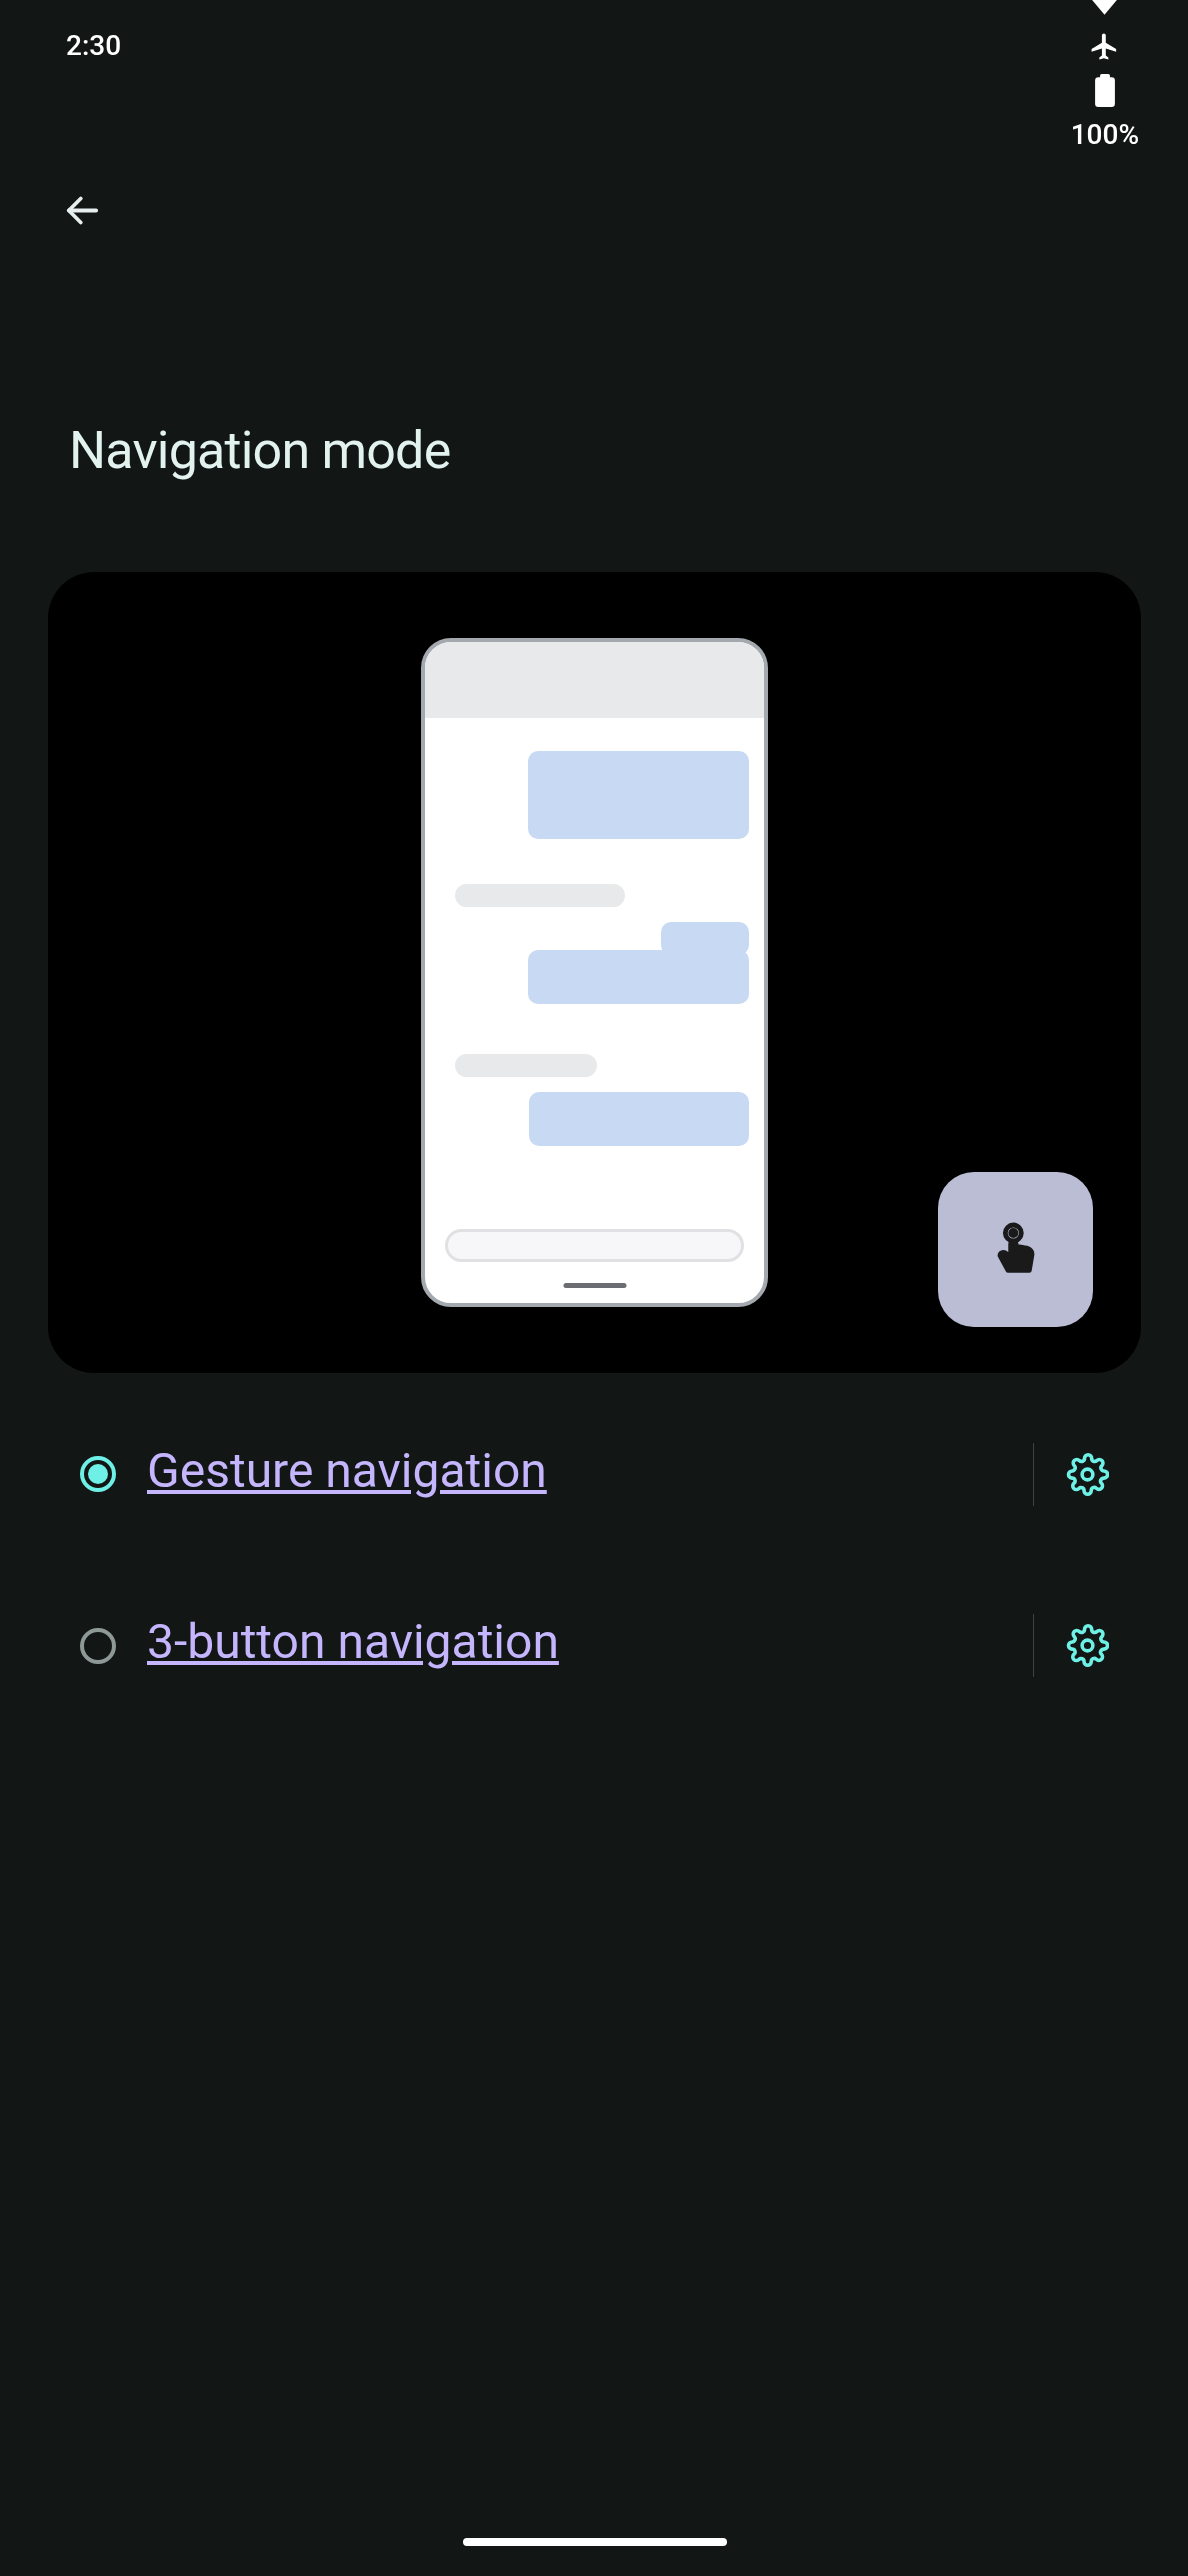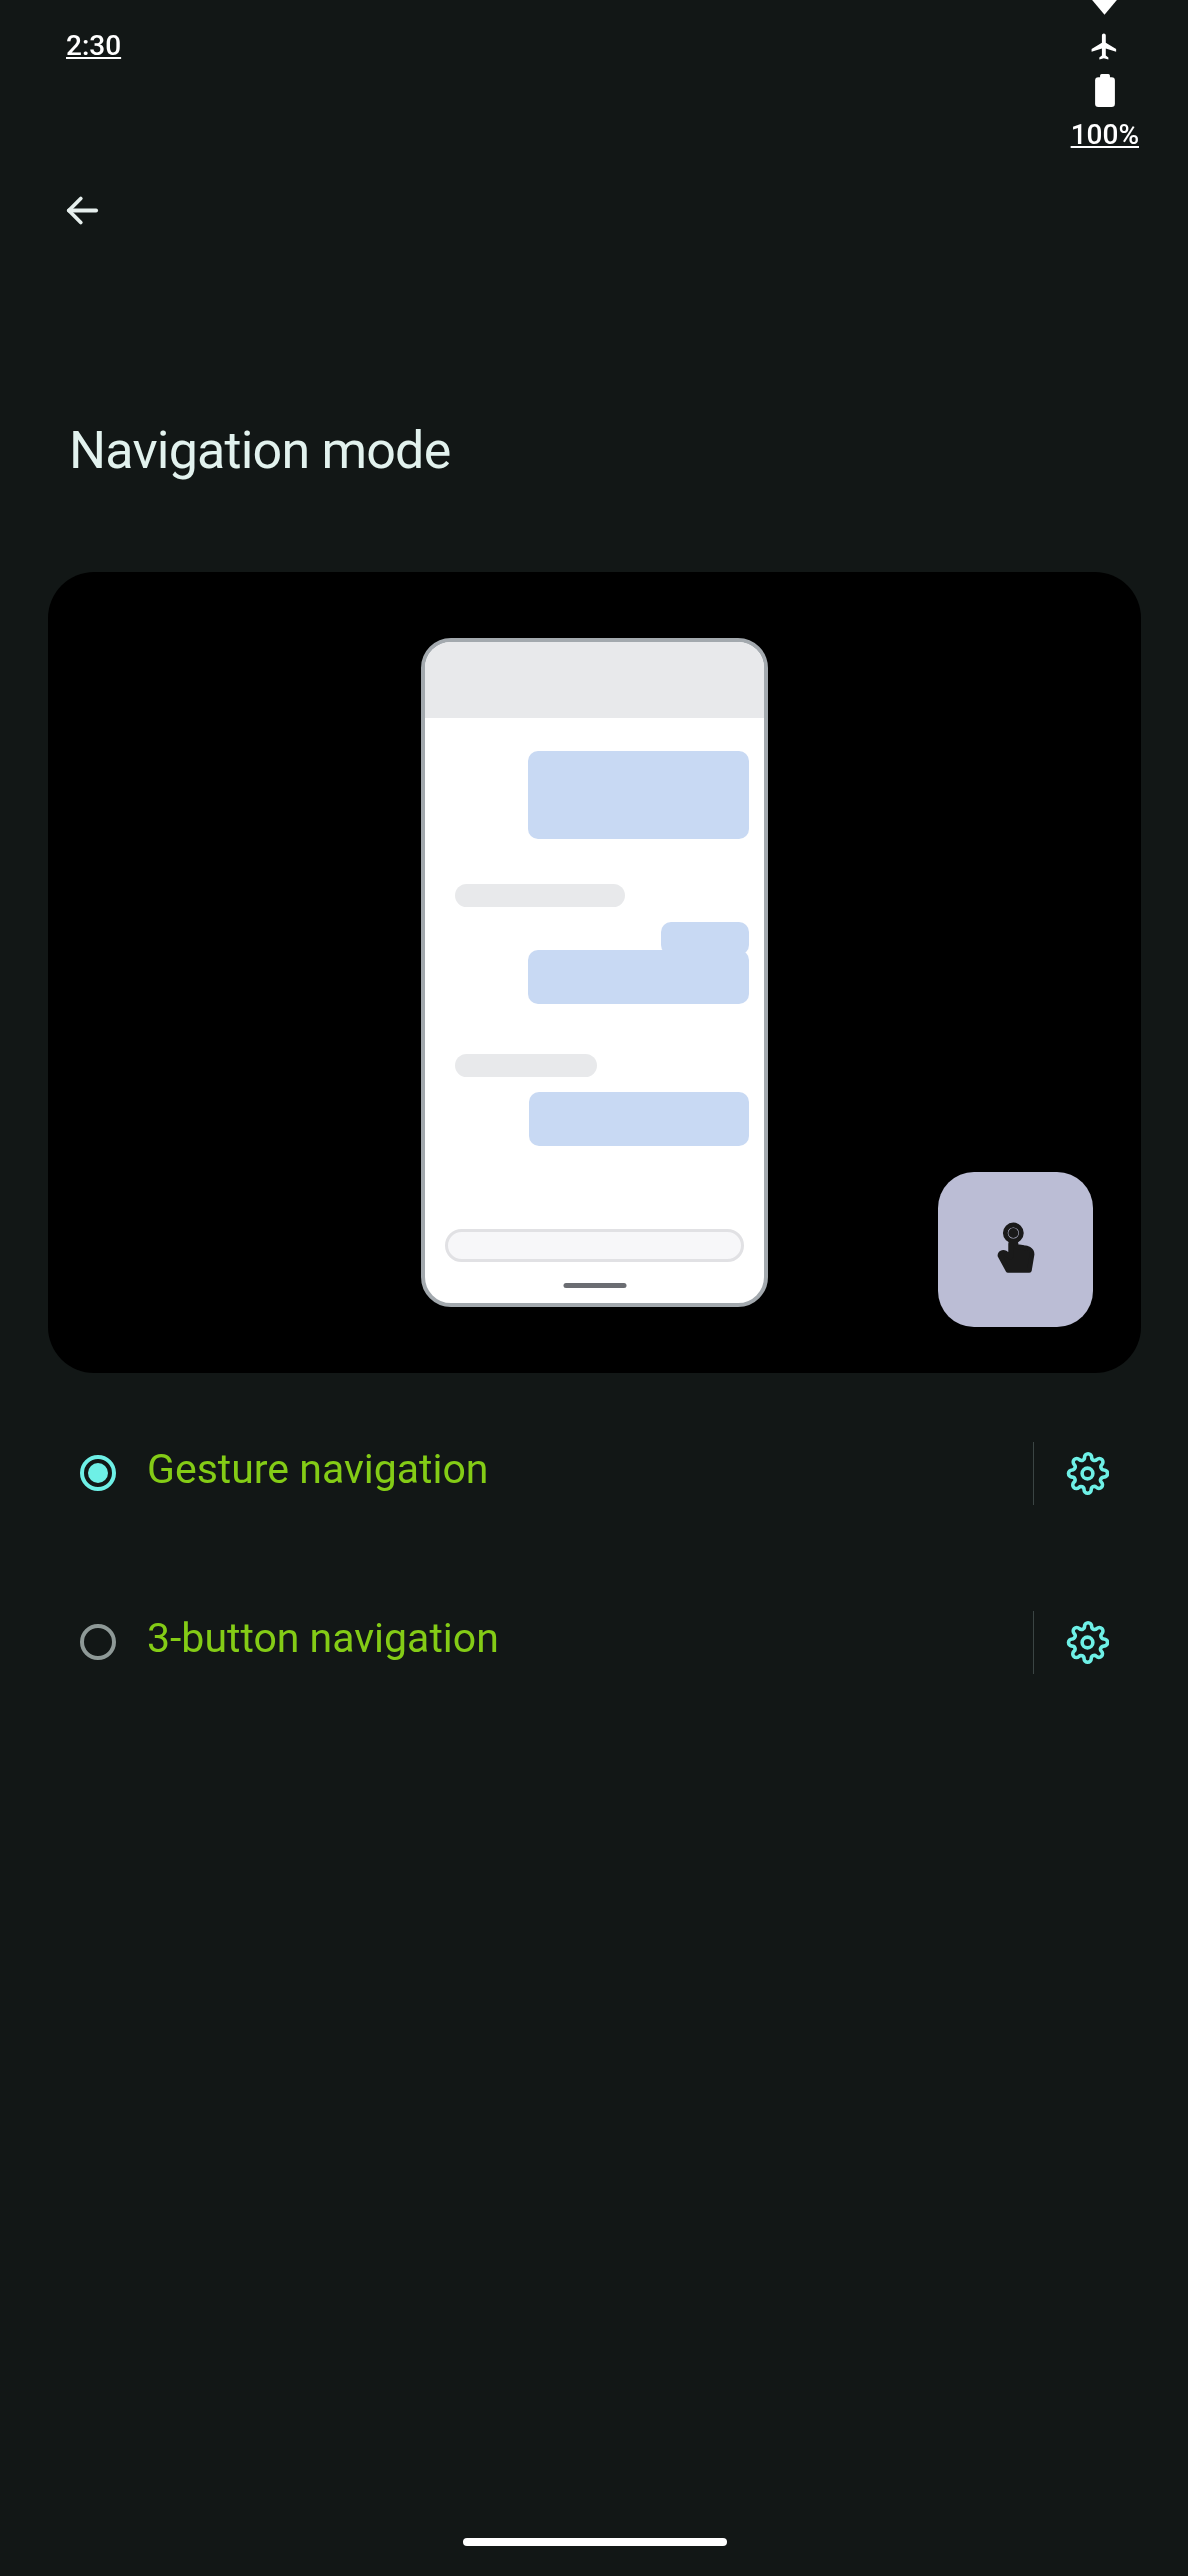--- a/index.html
+++ b/index.html
@@ -15,21 +15,20 @@
     
     .status-bar {
       height: 91px;
       display: flex;
       align-items: center;
       justify-content: space-between;
       padding: 0 50px 0 66px;
       font-size: 28px;
       font-weight: 500;
       color: #FFFFFF;
-      text-decoration: underline;
     }
     .status-right {
       display: flex;
       align-items: center;
       gap: 11.6px;
       flex-direction: column;
     }
     .status-right svg { display: block; }
 
     
@@ -186,24 +185,25 @@
       height: 20px;
       border-radius: 50%;
       background: #6EF0E6;
     }
     .text-col {
       flex: 1;
       padding-right: 25px;
       min-width: 0;
     }
     .option-title {
-      font-size: 41px;
+      font-size: 48px;
       font-weight: 400;
-      color: #84cc16;
+      color: #c4b5fd;
       margin-bottom: 8.3px;
+      text-decoration: underline;
     }
     .option-desc {
       font-size: 26.4px;
       line-height: 1.65;
       color: #BEC8C6;
       font-weight: 400;
     }
     .divider-col {
       width: 0.8px;
       height: 63px;

